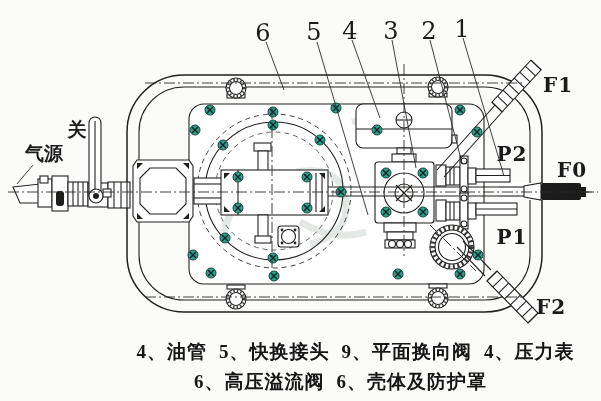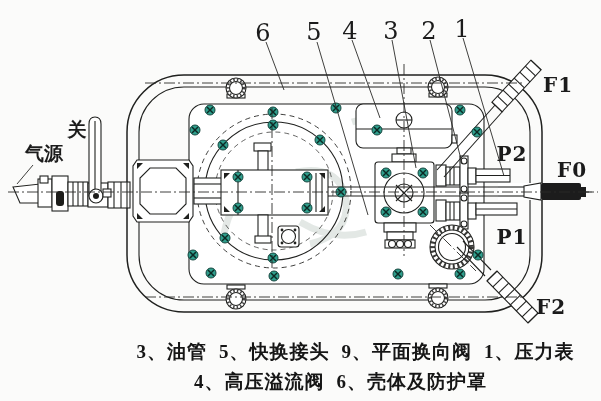--- a/index.html
+++ b/index.html
@@ -343,15 +343,15 @@
     <text class="port" x="512" y="161">P2</text>
     <text class="port" x="572" y="177">F0</text>
     <text class="port" x="512" y="244">P1</text>
     <text class="port" x="551" y="314">F2</text>
   </g>
 
   <text class="cjk" x="44" y="160" text-anchor="middle">气源</text>
   <text class="cjk" x="77" y="136" text-anchor="middle">关</text>
 </svg>
 
-<div id="cap1" class="caption"><span class="leg-item">3、油管</span><span class="leg-item">5、快换接头</span><span class="leg-item">9、平面换向阀</span><span class="leg-item">1、压力表</span></div>
-<div id="cap2" class="caption"><span class="leg-item">4、高压溢流阀</span><span class="leg-item">6、壳体及防护罩</span></div>
+<div id="cap1" class="caption"><span class="leg-item">4、油管</span><span class="leg-item">5、快换接头</span><span class="leg-item">9、平面换向阀</span><span class="leg-item">4、压力表</span></div>
+<div id="cap2" class="caption"><span class="leg-item">6、高压溢流阀</span><span class="leg-item">6、壳体及防护罩</span></div>
 </div>
 
 </body></html>

